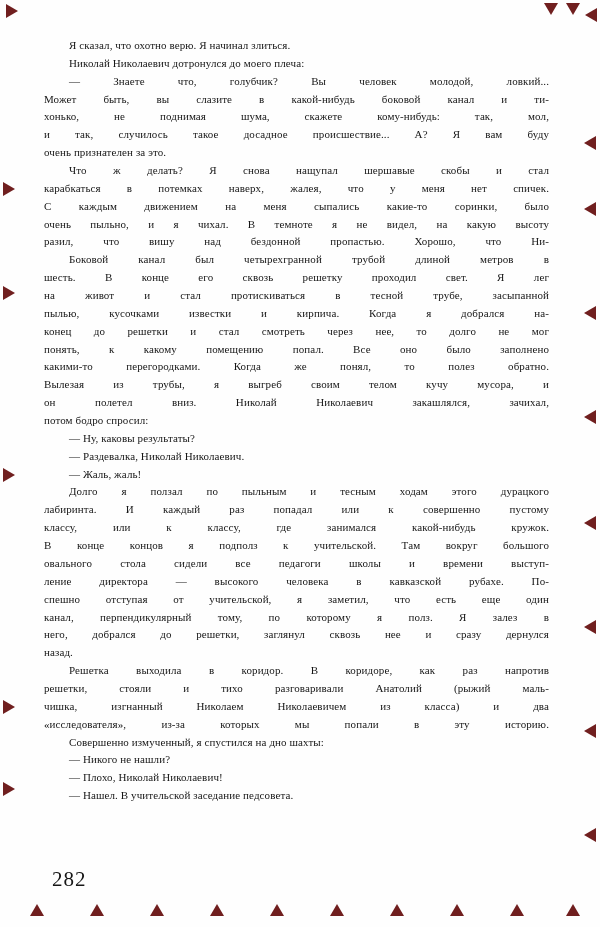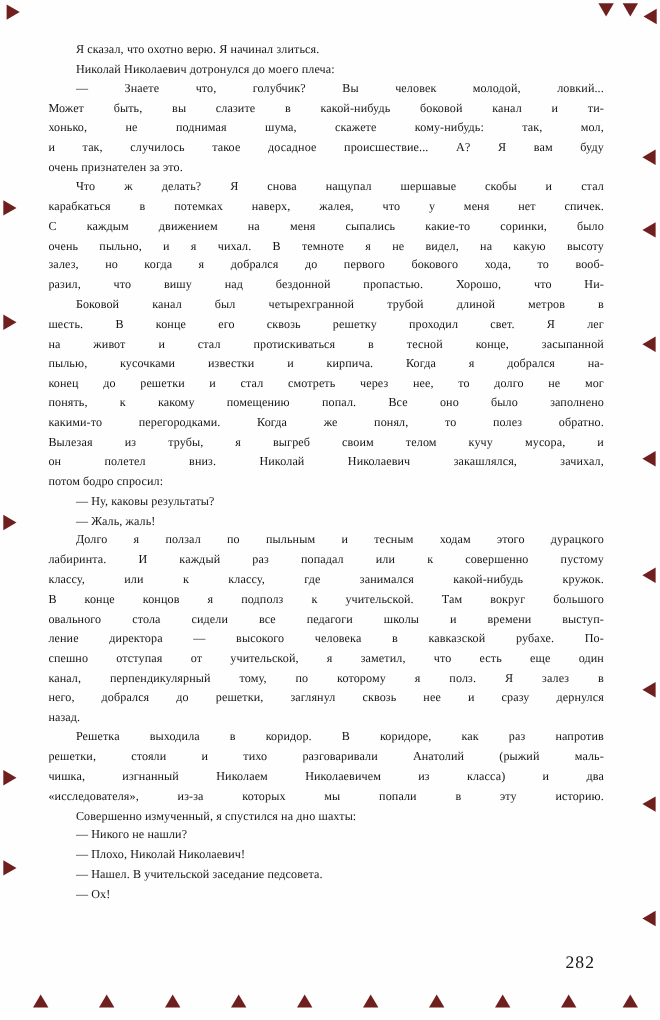--- a/index.html
+++ b/index.html
@@ -31,26 +31,26 @@
   }
   .line {
     height: 17.86px;
     white-space: normal;
     overflow: visible;
   }
   .line.i { text-indent: 25px; }
   .line.j { text-align: justify; text-align-last: justify; }
   .pagenum {
     position: absolute;
-    left: 36px;
+    left: 52px;
     top: 867px;
     width: 505px;
-    text-align: right;
+    text-align: left;
     color: var(--ink, #161616);
-    font-size: 16px;
+    font-size: 21px;
     letter-spacing: 1px;
   }
   .tri {
     position: absolute;
     width: 0;
     height: 0;
   }
   .tri.right {
     border-top: 7px solid transparent;
     border-bottom: 7px solid transparent;
@@ -81,53 +81,52 @@
       <div class="line i">Николай Николаевич дотронулся до моего плеча:</div>
       <div class="line i j">— Знаете что, голубчик? Вы человек молодой, ловкий...</div>
       <div class="line j">Может быть, вы слазите в какой-нибудь боковой канал и ти-</div>
       <div class="line j">хонько, не поднимая шума, скажете кому-нибудь: так, мол,</div>
       <div class="line j">и так, случилось такое досадное происшествие... А? Я вам буду</div>
       <div class="line">очень признателен за это.</div>
       <div class="line i j">Что ж делать? Я снова нащупал шершавые скобы и стал</div>
       <div class="line j">карабкаться в потемках наверх, жалея, что у меня нет спичек.</div>
       <div class="line j">С каждым движением на меня сыпались какие-то соринки, было</div>
       <div class="line j">очень пыльно, и я чихал. В темноте я не видел, на какую высоту</div>
-      <div class="line j">залез, но когда я добрался до первого бокового хода, то вооб-</div>
       <div class="line j">разил, что вишу над бездонной пропастью. Хорошо, что Ни-</div>
       <div class="line i j">Боковой канал был четырехгранной трубой длиной метров в</div>
       <div class="line j">шесть. В конце его сквозь решетку проходил свет. Я лег</div>
-      <div class="line j">на живот и стал протискиваться в тесной конце, засыпанной</div>
+      <div class="line j">на живот и стал протискиваться в тесной трубе, засыпанной</div>
       <div class="line j">пылью, кусочками известки и кирпича. Когда я добрался на-</div>
       <div class="line j">конец до решетки и стал смотреть через нее, то долго не мог</div>
       <div class="line j">понять, к какому помещению попал. Все оно было заполнено</div>
       <div class="line j">какими-то перегородками. Когда же понял, то полез обратно.</div>
       <div class="line j">Вылезая из трубы, я выгреб своим телом кучу мусора, и</div>
       <div class="line j">он полетел вниз. Николай Николаевич закашлялся, зачихал,</div>
       <div class="line">потом бодро спросил:</div>
       <div class="line i">— Ну, каковы результаты?</div>
+      <div class="line i">— Раздевалка, Николай Николаевич.</div>
       <div class="line i">— Жаль, жаль!</div>
       <div class="line i j">Долго я ползал по пыльным и тесным ходам этого дурацкого</div>
       <div class="line j">лабиринта. И каждый раз попадал или к совершенно пустому</div>
       <div class="line j">классу, или к классу, где занимался какой-нибудь кружок.</div>
       <div class="line j">В конце концов я подполз к учительской. Там вокруг большого</div>
       <div class="line j">овального стола сидели все педагоги школы и времени выступ-</div>
       <div class="line j">ление директора — высокого человека в кавказской рубахе. По-</div>
       <div class="line j">спешно отступая от учительской, я заметил, что есть еще один</div>
       <div class="line j">канал, перпендикулярный тому, по которому я полз. Я залез в</div>
       <div class="line j">него, добрался до решетки, заглянул сквозь нее и сразу дернулся</div>
       <div class="line">назад.</div>
       <div class="line i j">Решетка выходила в коридор. В коридоре, как раз напротив</div>
       <div class="line j">решетки, стояли и тихо разговаривали Анатолий (рыжий маль-</div>
       <div class="line j">чишка, изгнанный Николаем Николаевичем из класса) и два</div>
       <div class="line j">«исследователя», из-за которых мы попали в эту историю.</div>
       <div class="line i">Совершенно измученный, я спустился на дно шахты:</div>
       <div class="line i">— Никого не нашли?</div>
       <div class="line i">— Плохо, Николай Николаевич!</div>
       <div class="line i">— Нашел. В учительской заседание педсовета.</div>
-      <div class="line i">— Ох!</div>
     </div>
   <div class="pagenum">282</div>
   <div id="ornaments">
       <div class="tri right" style="left: 6px; top: 4px;"></div>
       <div class="tri down" style="left: 544px; top: 3px;"></div>
       <div class="tri down" style="left: 566px; top: 3px;"></div>
       <div class="tri left" style="left: 585px; top: 8px;"></div>
       <div class="tri left" style="left: 584px; top: 136px;"></div>
       <div class="tri left" style="left: 584px; top: 202px;"></div>
       <div class="tri left" style="left: 584px; top: 306px;"></div>

